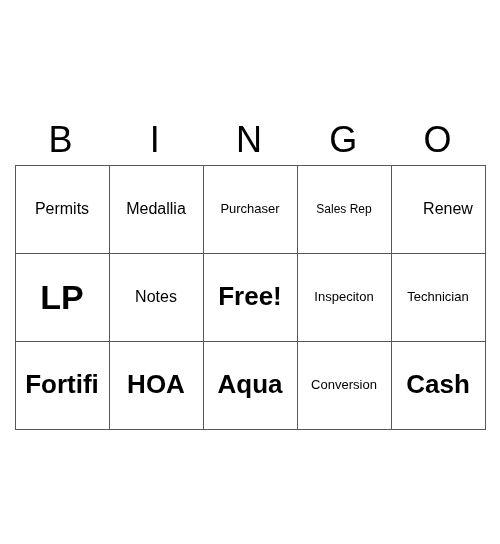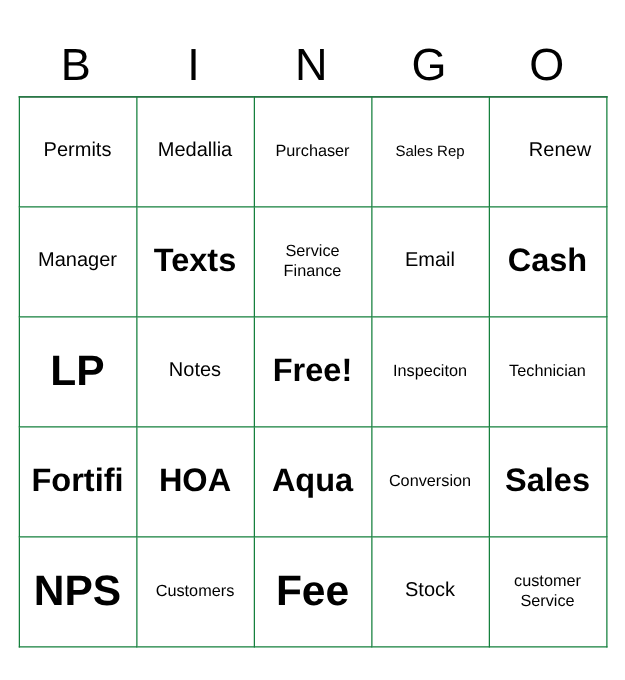--- a/index.html
+++ b/index.html
@@ -77,37 +77,20 @@
           </td>
           <td style="height: 88px;">
             <span style="font-size: 12px; font-weight: normal; display: flex; align-items: center; justify-content: center; width: 100%; height: 100%; text-align: center; line-height: 1.2;">Sales Rep</span>
           </td>
           <td style="height: 88px; padding-left: 24px;">
             <span style="font-size: 16px; font-weight: normal; display: flex; align-items: center; justify-content: center; width: 100%; height: 100%; text-align: center; line-height: 1.2;">Renew</span>
           </td>
         </tr>
         <tr>
           <td style="height: 88px;">
-            <span style="font-size: 16px; font-weight: normal; display: flex; align-items: center; justify-content: center; width: 100%; height: 100%; text-align: center; line-height: 1.2;">Manager</span>
-          </td>
-          <td style="height: 88px;">
-            <span style="font-size: 26px; font-weight: bold; display: flex; align-items: center; justify-content: center; width: 100%; height: 100%; text-align: center; line-height: 1.2;">Texts</span>
-          </td>
-          <td style="height: 88px;">
-            <span style="font-size: 13px; font-weight: normal; display: flex; align-items: center; justify-content: center; width: 100%; height: 100%; text-align: center; line-height: 1.2;">Service Finance</span>
-          </td>
-          <td style="height: 88px;">
-            <span style="font-size: 16px; font-weight: normal; display: flex; align-items: center; justify-content: center; width: 100%; height: 100%; text-align: center; line-height: 1.2;">Email</span>
-          </td>
-          <td style="height: 88px;">
-            <span style="font-size: 26px; font-weight: bold; display: flex; align-items: center; justify-content: center; width: 100%; height: 100%; text-align: center; line-height: 1.2;">Cash</span>
-          </td>
-        </tr>
-        <tr>
-          <td style="height: 88px;">
             <span style="font-size: 34px; font-weight: bold; display: flex; align-items: center; justify-content: center; width: 100%; height: 100%; text-align: center; line-height: 1.2;">LP</span>
           </td>
           <td style="height: 88px;">
             <span style="font-size: 16px; font-weight: normal; display: flex; align-items: center; justify-content: center; width: 100%; height: 100%; text-align: right; line-height: 1.2;">Notes</span>
           </td>
           <td style="height: 88px;">
             <span style="font-size: 26px; font-weight: bold; display: flex; align-items: center; justify-content: center; width: 100%; height: 100%; text-align: center; line-height: 1.2;">Free!</span>
           </td>
           <td style="height: 88px;">
             <span style="font-size: 13px; font-weight: normal; display: flex; align-items: center; justify-content: center; width: 100%; height: 100%; text-align: center; line-height: 1.2;">Inspeciton</span>
@@ -123,35 +106,18 @@
           <td style="height: 88px;">
             <span style="font-size: 26px; font-weight: bold; display: flex; align-items: center; justify-content: center; width: 100%; height: 100%; text-align: center; line-height: 1.2;">HOA</span>
           </td>
           <td style="height: 88px;">
             <span style="font-size: 26px; font-weight: bold; display: flex; align-items: center; justify-content: center; width: 100%; height: 100%; text-align: center; line-height: 1.2;">Aqua</span>
           </td>
           <td style="height: 88px;">
             <span style="font-size: 13px; font-weight: normal; display: flex; align-items: center; justify-content: center; width: 100%; height: 100%; text-align: center; line-height: 1.2;">Conversion</span>
           </td>
           <td style="height: 88px;">
-            <span style="font-size: 26px; font-weight: bold; display: flex; align-items: center; justify-content: center; width: 100%; height: 100%; text-align: center; line-height: 1.2;">Sales</span>
-          </td>
-        </tr>
-        <tr>
-          <td style="height: 88px;">
-            <span style="font-size: 34px; font-weight: bold; display: flex; align-items: center; justify-content: center; width: 100%; height: 100%; text-align: center; line-height: 1.2;">NPS</span>
-          </td>
-          <td style="height: 88px;">
-            <span style="font-size: 13px; font-weight: normal; display: flex; align-items: center; justify-content: center; width: 100%; height: 100%; text-align: center; line-height: 1.2;">Customers</span>
-          </td>
-          <td style="height: 88px;">
-            <span style="font-size: 34px; font-weight: bold; display: flex; align-items: center; justify-content: center; width: 100%; height: 100%; text-align: center; line-height: 1.2;">Fee</span>
-          </td>
-          <td style="height: 88px;">
-            <span style="font-size: 16px; font-weight: normal; display: flex; align-items: center; justify-content: center; width: 100%; height: 100%; text-align: center; line-height: 1.2;">Stock</span>
-          </td>
-          <td style="height: 88px;">
-            <span style="font-size: 13px; font-weight: normal; display: flex; align-items: center; justify-content: center; width: 100%; height: 100%; text-align: center; line-height: 1.2;">customer Service</span>
+            <span style="font-size: 26px; font-weight: bold; display: flex; align-items: center; justify-content: center; width: 100%; height: 100%; text-align: center; line-height: 1.2;">Cash</span>
           </td>
         </tr>
       </tbody>
   </table>
 </div>
 
 </body></html>

